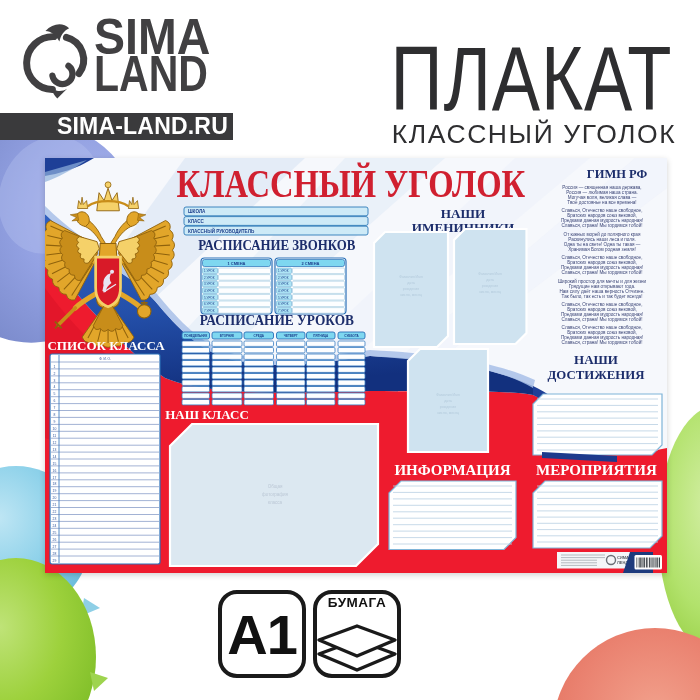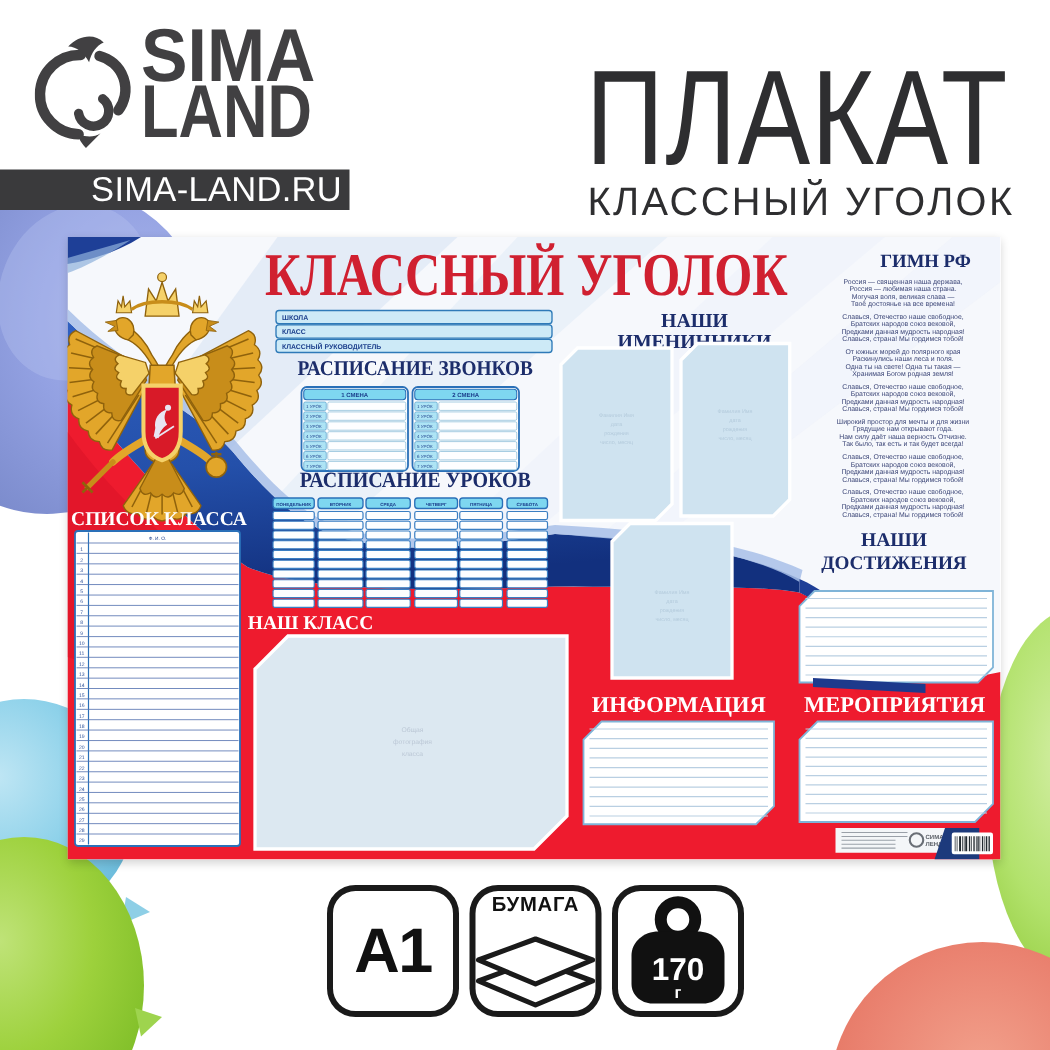--- a/index.html
+++ b/index.html
@@ -4,30 +4,30 @@
 *{margin:0;padding:0;box-sizing:border-box}
 html,body{width:700px;height:700px;background:#ffffff;overflow:hidden;font-family:"Liberation Sans",sans-serif}
 body{position:relative}
 .balloons{position:absolute;left:0;top:0}
 .logo-wrap{position:absolute;left:23px;top:22px;display:flex}
 .bear{display:block}
 .logo-text{margin-left:1px;color:#414042;font-weight:bold;font-size:50px;line-height:37px}
 .logo-text .l1{margin-top:-3px;transform:scaleX(0.93);transform-origin:left}
 .logo-text .l2{transform:scaleX(0.82);transform-origin:left}
 .bar{position:absolute;left:0;top:113px;width:233px;height:27px;background:#3a3a3c;color:#fff;
- font-size:23px;font-weight:normal;text-align:right;line-height:26px;letter-spacing:0.2px}
+ font-size:23px;font-weight:bold;text-align:right;line-height:26px;letter-spacing:0.2px}
 .bar span{margin-right:5px}
 .plakat{position:absolute;left:357px;top:28px;width:344px;text-align:center;font-size:90px;color:#2e2e30;
  font-weight:normal;letter-spacing:1px;transform:scaleX(0.805);transform-origin:center}
 .plakat-sub{position:absolute;left:362px;top:119px;width:344px;text-align:center;font-size:26.5px;color:#2e2e30;letter-spacing:1.6px;transform-origin:center}
 .poster{position:absolute;left:45px;top:158px;width:622px;height:415px;box-shadow:0 2px 6px rgba(0,0,0,0.18)}
 .icons{position:absolute;left:218px;top:590px;display:flex;gap:7px}
 .icon{width:88px;height:88px;border:4.5px solid #1a1a1a;border-radius:19px;background:#fff;
  display:flex;align-items:center;justify-content:center;flex-direction:column}
-.a1{font-size:42px;font-weight:bold;color:#111;letter-spacing:-1px}
+.a1{font-size:56px;font-weight:bold;color:#111;letter-spacing:-1px}
 .i2 .bum{font-size:13.5px;font-weight:bold;color:#111;margin-bottom:12px;letter-spacing:0.5px}
 </style></head>
 <body>
 <svg class="balloons" width="700" height="700" viewBox="0 0 700 700">
 <defs>
 <radialGradient id="bl1" cx="72%" cy="30%" r="75%">
         <stop offset="0%" stop-color="#aab6ec"></stop>
         <stop offset="50%" stop-color="#93a1e2"></stop>
         <stop offset="100%" stop-color="#7b8bcc"></stop>
       </radialGradient>
@@ -468,20 +468,12 @@
 <div class="icon i1">
       <span class="a1">А1</span>
     </div>
 <div class="icon i2">
       <div class="bum">БУМАГА</div>
       <svg width="84" height="52" viewBox="0 0 84 52">
 <path d="M42,18 L80,32 L42,48 L4,32 Z" fill="#ffffff" stroke="#1a1a1a" stroke-width="3.4" stroke-linejoin="round"></path>
 <path d="M42,4 L80,18 L42,34 L4,18 Z" fill="#ffffff" stroke="#1a1a1a" stroke-width="3.4" stroke-linejoin="round"></path>
 </svg>
     </div>
-<div class="icon i3">
-      <svg width="78" height="74" viewBox="0 0 78 74">
-<circle cx="39" cy="16" r="11.5" fill="none" stroke="#111111" stroke-width="8"></circle>
-<path d="M8,40 C8,31 16,24 26,24 L52,24 C62,24 70,31 70,40 L70,59 C70,66 64,72 56,72 L22,72 C14,72 8,66 8,59 Z" fill="#111111"></path>
-<text x="39" y="56" text-anchor="middle" font-family="Liberation Sans" font-weight="bold" font-size="21" fill="#ffffff">170</text>
-<text x="39" y="68" text-anchor="middle" font-family="Liberation Sans" font-weight="bold" font-size="11" fill="#ffffff">г</text>
-</svg>
-    </div>
 </div>
 </body></html>

